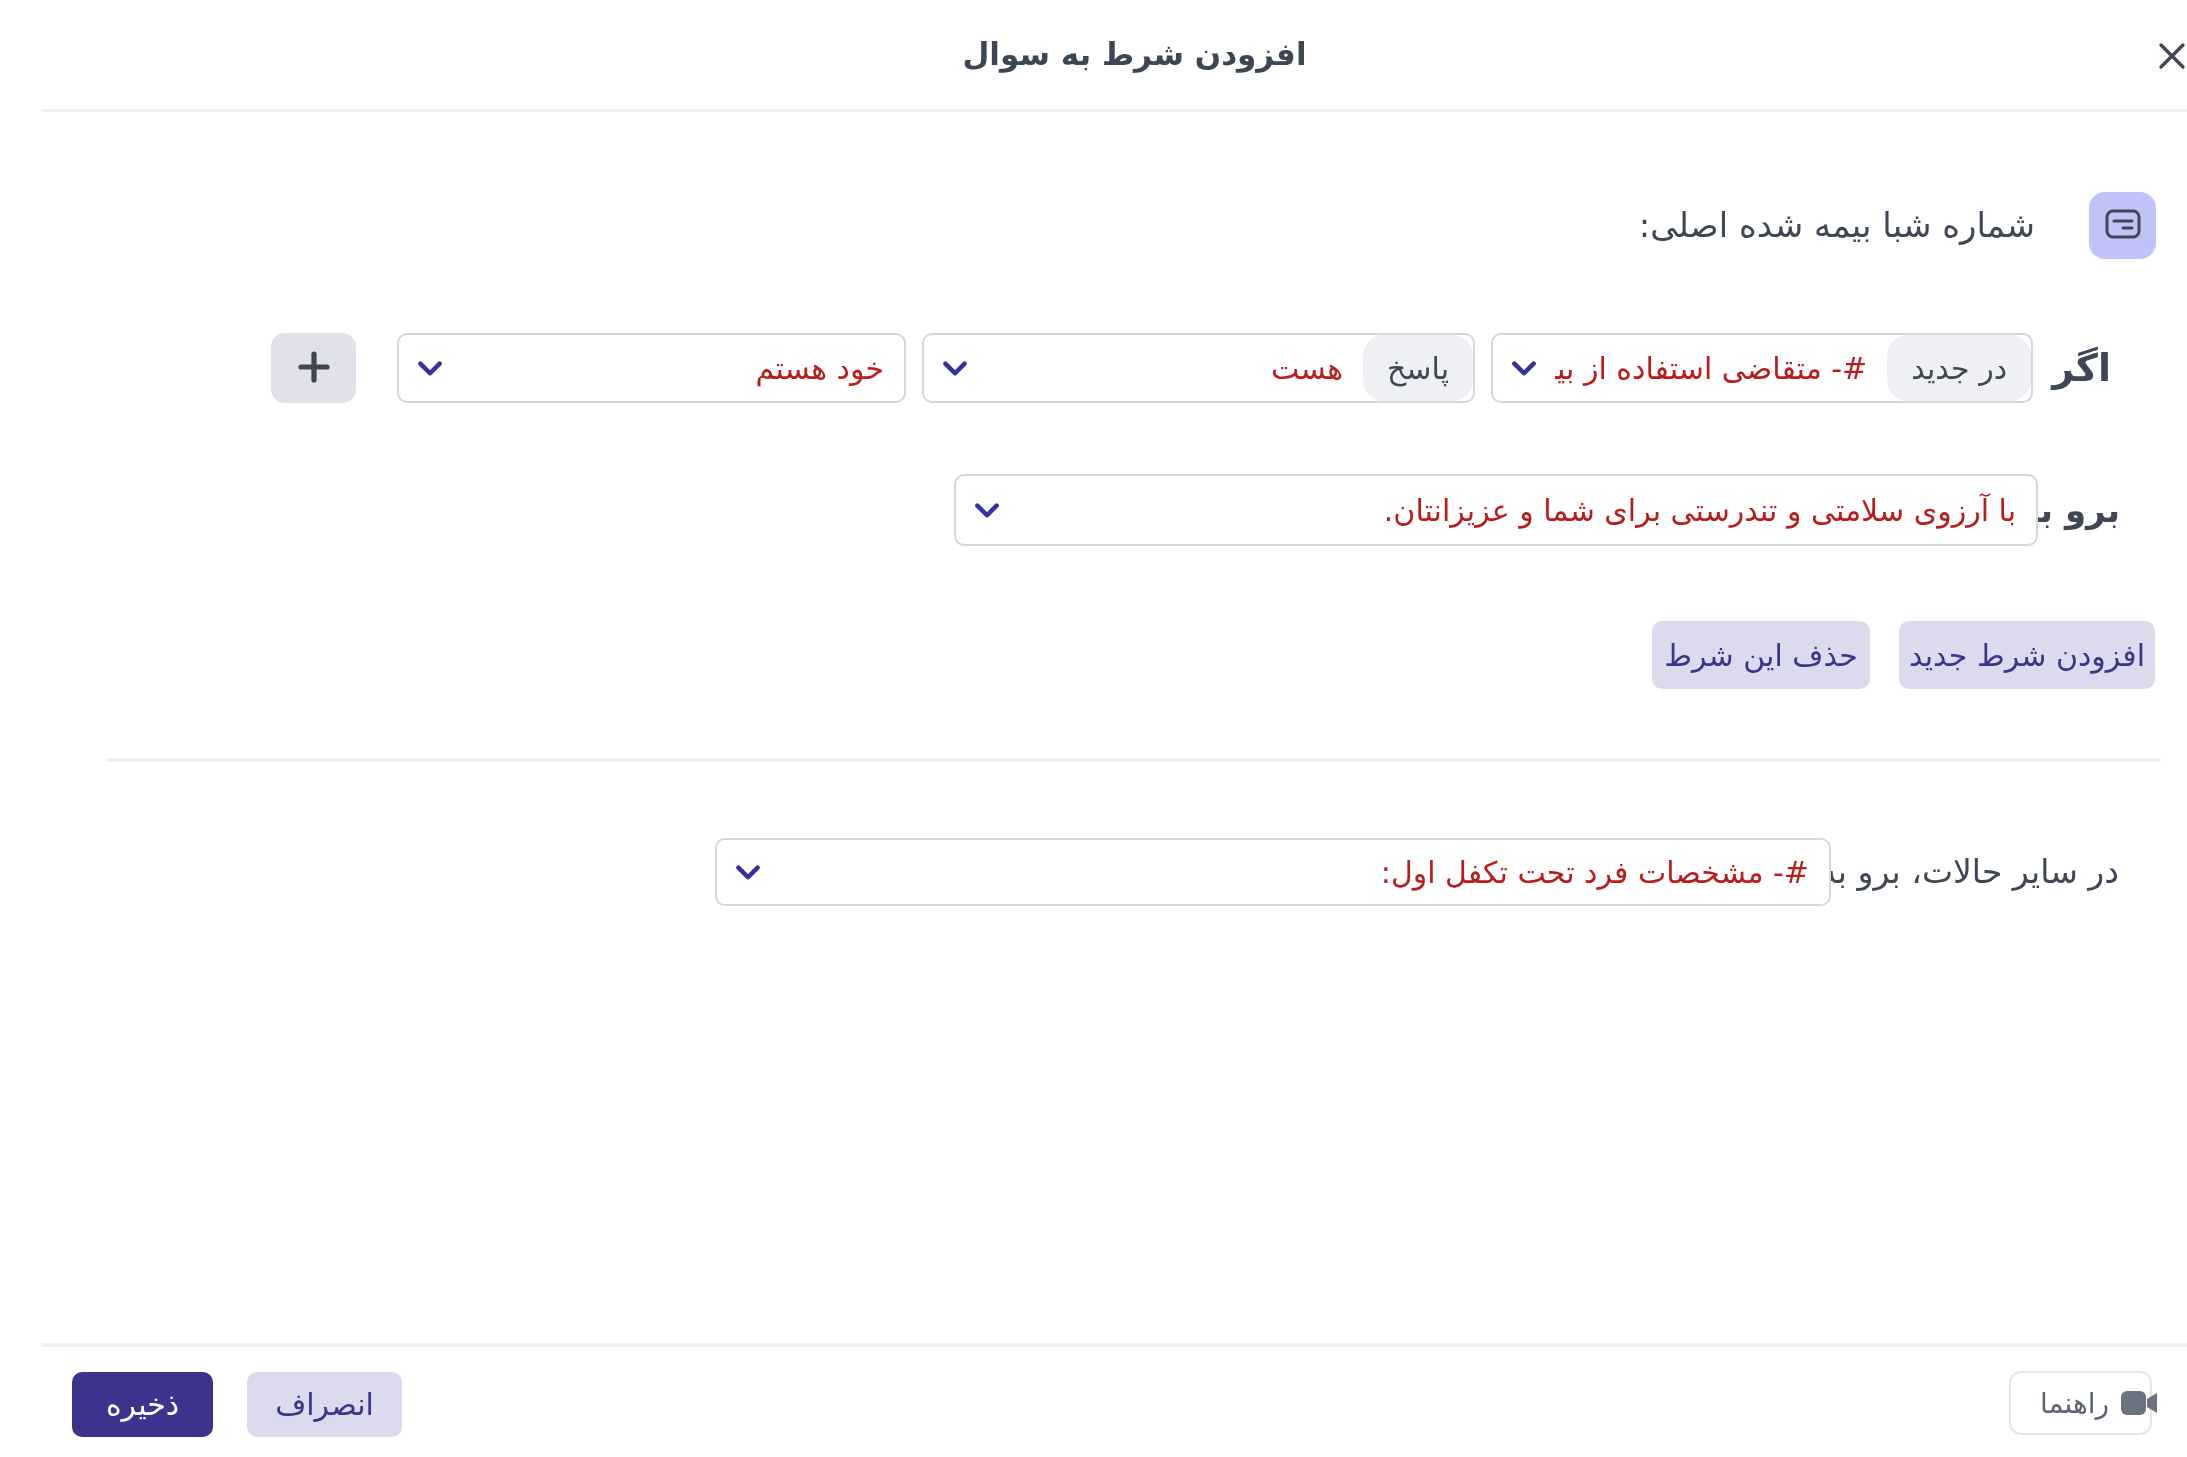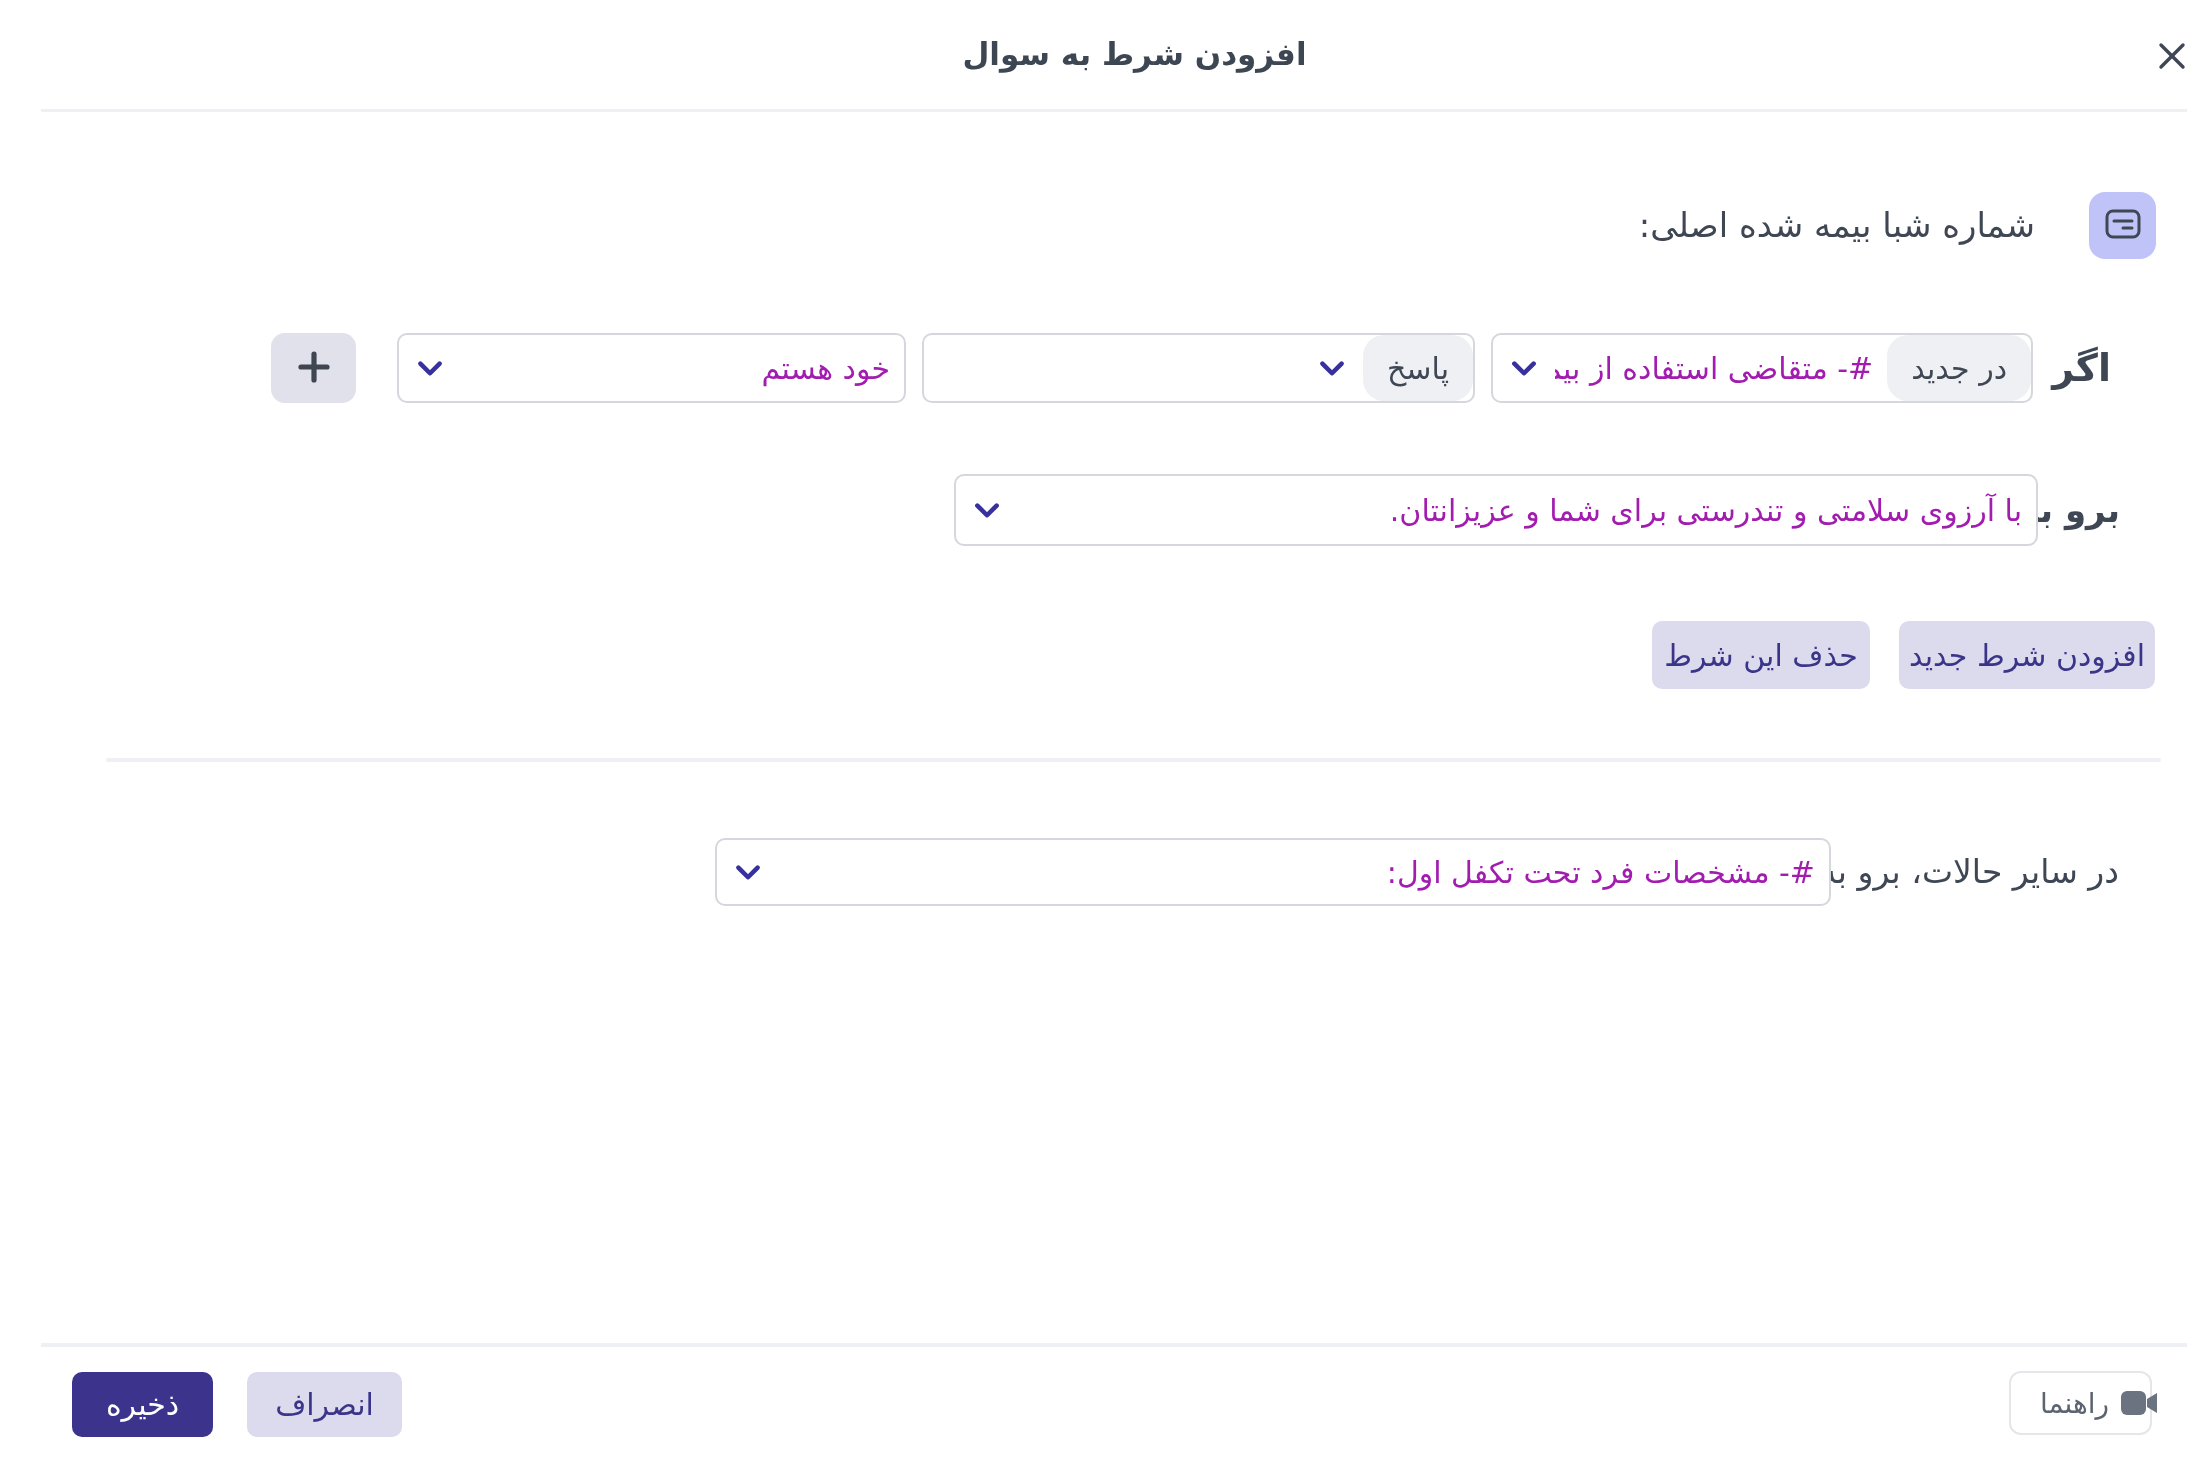--- a/index.html
+++ b/index.html
@@ -18,21 +18,21 @@
 
   
   .row-label { position:absolute; color:#3f4754; white-space:nowrap; }
   .lbl-if   { right:76px; top:333px; height:70px; line-height:70px; font-size:38px; font-weight:bold; }
   .lbl-goto { right:67px; top:474px; height:72px; line-height:72px; font-size:34px; font-weight:bold; }
   .lbl-else { right:68px; top:838px; height:68px; line-height:68px; font-size:33px; font-weight:normal; }
 
   
   .dd { position:absolute; background:#fff; border:2px solid #d5d7dd; border-radius:10px; display:flex; align-items:stretch; overflow:hidden; cursor:pointer; }
   .dd-prefix { background:#eef0f3; display:flex; align-items:center; padding:0 24px; font-size:30px; color:#3f4754; flex-shrink:0;border-radius:21px; }
-  .dd-value { flex:1; display:flex; align-items:center; font-size:30px; color:#a21caf; padding:0 14px 0 8px; white-space:nowrap; overflow:hidden; }
+  .dd-value { flex:1; display:flex; align-items:center; font-size:30px; color:#b91c1c; padding:0 20px 0 8px; white-space:nowrap; overflow:hidden; }
   .dd-chevron { width:62px; flex-shrink:0; display:flex; align-items:center; justify-content:center; }
 
   .dd-question  { left:1450px; top:333px; width:542px;  height:70px; }
   .dd-operator  { left:881px;  top:333px; width:553px;  height:70px; }
   .dd-answer    { left:356px;  top:333px; width:509px;  height:70px; }
   .dd-goto      { left:913px;  top:474px; width:1084px; height:72px; }
   .dd-otherwise { left:674px;  top:838px; width:1116px; height:68px; }
 
   .plus-btn { position:absolute; left:230px; top:333px; width:85px; height:70px; border:none; border-radius:14px; background:#e1e1ec; display:flex; align-items:center; justify-content:center; cursor:pointer; }
 
@@ -85,20 +85,21 @@
     <div class="dd-value">#- متقاضی استفاده از بیم</div>
     <div class="dd-chevron">
       <svg width="42" height="42" viewBox="0 0 24 24" fill="none">
           <polyline points="6.5,9.5 12,15 17.5,9.5" stroke="#37309f" stroke-width="2.6" stroke-linecap="round" stroke-linejoin="round"></polyline>
         </svg>
     </div>
   </div>
 
   <div class="dd dd-operator">
     <div class="dd-prefix">پاسخ</div>
+    <div class="dd-value">هست</div>
     <div class="dd-chevron">
       <svg width="42" height="42" viewBox="0 0 24 24" fill="none">
           <polyline points="6.5,9.5 12,15 17.5,9.5" stroke="#37309f" stroke-width="2.6" stroke-linecap="round" stroke-linejoin="round"></polyline>
         </svg>
     </div>
   </div>
 
   <div class="dd dd-answer">
     <div class="dd-value">خود هستم</div>
     <div class="dd-chevron">

